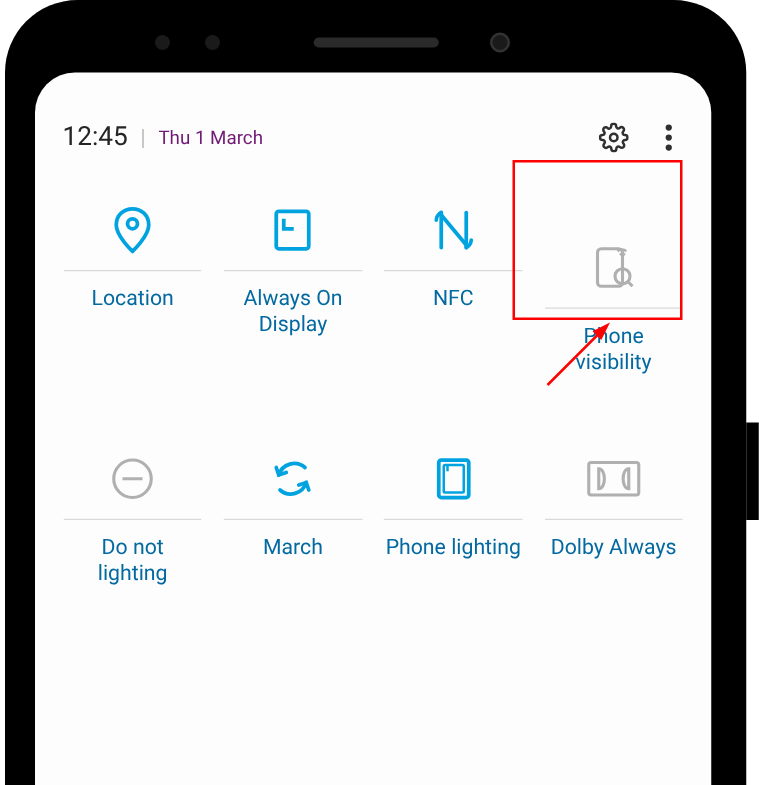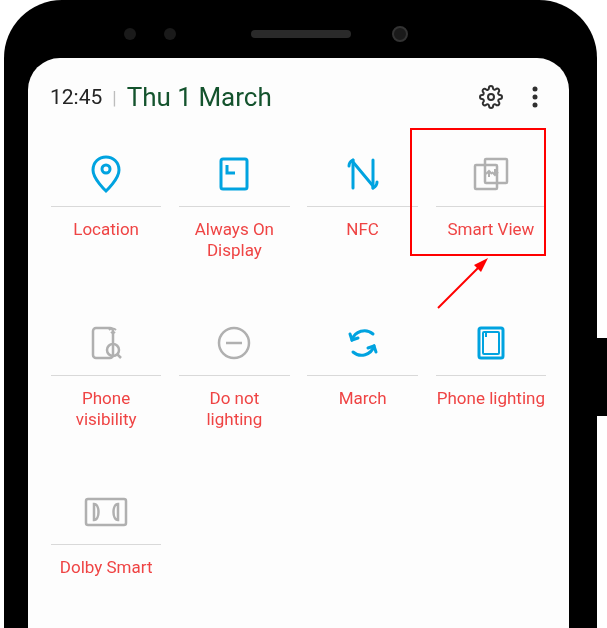--- a/index.html
+++ b/index.html
@@ -75,36 +75,36 @@
       position: absolute;
       right: 0;
       top: 338px;
       width: 10px;
       height: 78px;
       background: #000;
     }
     .status-bar {
       display: flex;
       align-items: center;
-      padding: 24px 8px 18px 8px;
+      padding: 40px 8px 18px 8px;
       color: #252525;
     }
     .time {
       font-size: 21px;
       font-weight: 400;
       color: #252525;
     }
     .divider {
       margin: 0 10px;
       color: #bdbdbd;
       font-size: 18px;
     }
     .date {
-      font-size: 26px;
-      color: #14532d;
+      font-size: 15px;
+      color: #701a75;
       flex: 1;
     }
     .hdr-icon {
       width: 24px;
       height: 24px;
       display: flex;
       align-items: center;
       justify-content: center;
       margin-left: 20px;
       cursor: pointer;
@@ -130,21 +130,21 @@
       margin-bottom: 10px;
     }
     .tile-divider {
       width: 86%;
       height: 1px;
       background: #d9d9d9;
       margin-bottom: 12px;
     }
     .tile-label {
       font-size: 17px;
-      color: #ef4444;
+      color: #0369a1;
       text-align: center;
       line-height: 1.25;
       min-height: 44px;
       display: flex;
       align-items: flex-start;
       justify-content: center;
       white-space: pre-line;
     }
     .row2 { margin-top: 30px; }
     .row3 { margin-top: 30px; }
@@ -229,32 +229,20 @@
             <path d="M26 4 L26 32"></path>
             <path d="M6 6 L26 30"></path>
             <path d="M6 4 C6 4 2 6 2 10"></path>
             <path d="M26 32 C26 32 30 30 30 26"></path>
           </svg>
         </div>
         <div class="tile-divider"></div>
         <div class="tile-label">NFC</div>
       </div>
 
-      <div class="tile">
-        <div class="tile-icon">
-          <svg width="36" height="34" viewBox="0 0 36 34" fill="none" stroke="#b0b0b0" stroke-width="2.5">
-            <rect x="2" y="8" width="22" height="24" rx="1"></rect>
-            <rect x="12" y="2" width="22" height="24" rx="1"></rect>
-            <path d="M16 20 L16 14 M13 17 L16 14 L19 17" stroke-width="2"></path>
-            <path d="M22 12 L22 18 M19 15 L22 18 L25 15" stroke-width="2"></path>
-          </svg>
-        </div>
-        <div class="tile-divider"></div>
-        <div class="tile-label">Smart View</div>
-      </div>
 
       <div class="tile row2">
         <div class="tile-icon">
           <svg width="34" height="34" viewBox="0 0 34 34" fill="none" stroke="#b0b0b0" stroke-width="2.5">
             <rect x="4" y="2" width="20" height="30" rx="3"></rect>
             <circle cx="24" cy="24" r="6"></circle>
             <path d="M28 28 L32 32"></path>
             <path d="M20 4 C22 2 25 2 27 4" stroke-width="2"></path>
             <path d="M22 7 C23 6 25 6 26 7" stroke-width="2"></path>
           </svg>
@@ -303,21 +291,21 @@
 
       <div class="tile row3">
         <div class="tile-icon">
           <svg width="44" height="30" viewBox="0 0 44 30" fill="none" stroke="#b0b0b0" stroke-width="2.5">
             <rect x="2" y="2" width="40" height="26" rx="2"></rect>
             <path d="M10 7 C16 7 16 23 10 23 Z" fill="none"></path>
             <path d="M34 7 C28 7 28 23 34 23 Z" fill="none"></path>
           </svg>
         </div>
         <div class="tile-divider"></div>
-        <div class="tile-label">Dolby Smart</div>
+        <div class="tile-label">Dolby Always</div>
       </div>
 
     </div>
 
   </div>
 </div>
 
 <div class="side-button"></div>
 
 <div class="highlight-box"></div>

